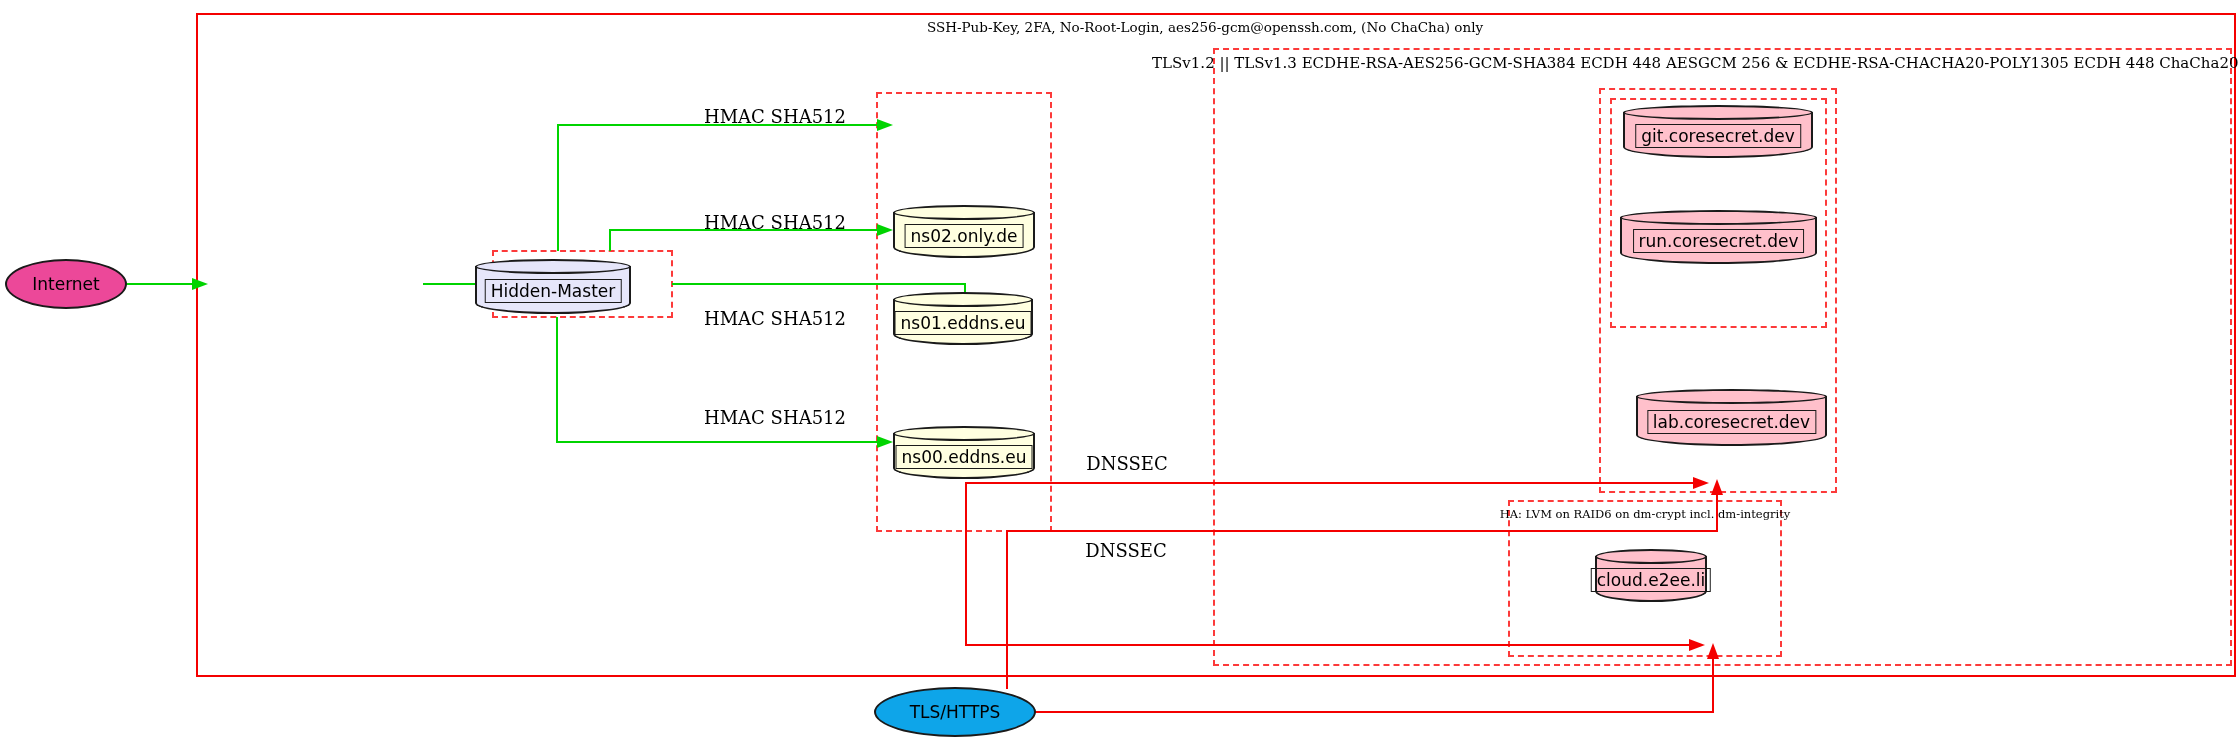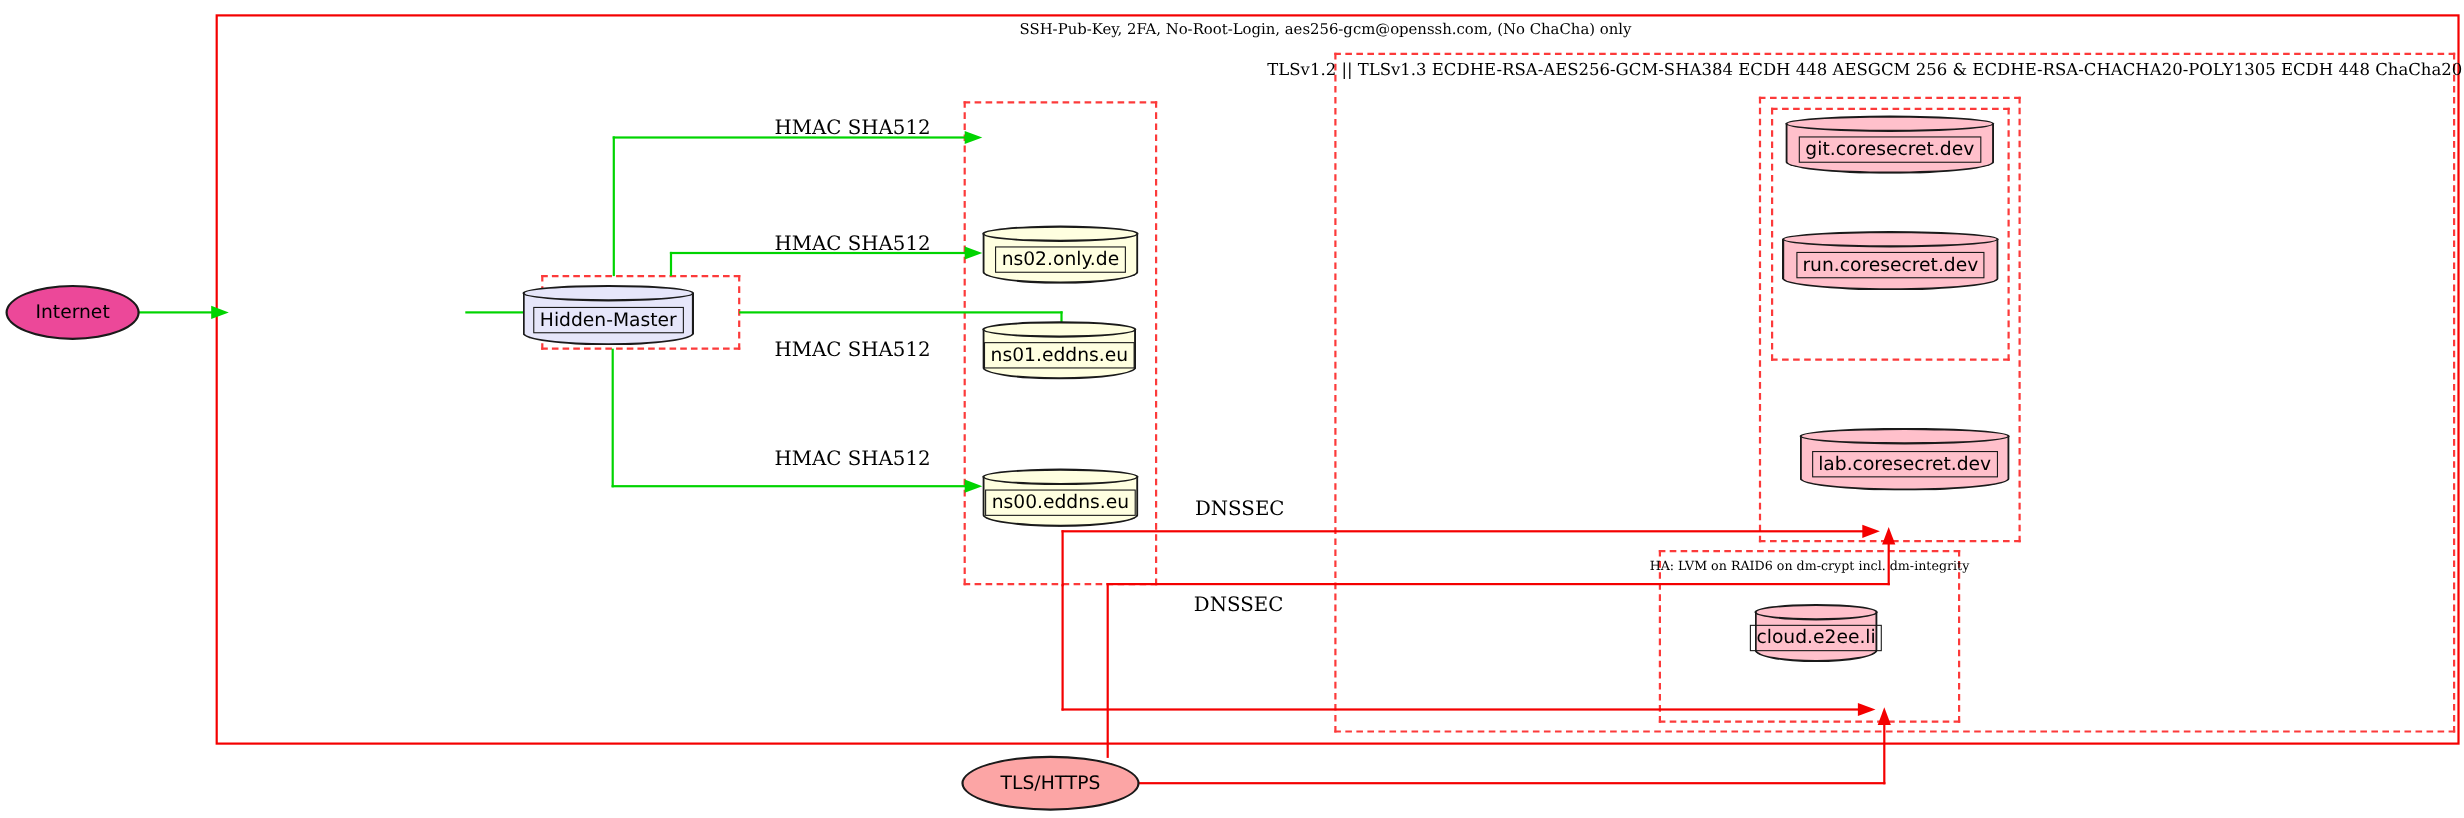--- a/index.html
+++ b/index.html
@@ -112,16 +112,16 @@
     <div class="node" style="left: 1622px; top: 389px; width: 191px; height: 57px; margin-left: 14px;">
       <div class="cyl-body" style="background: rgb(255, 192, 203);"></div>
       <div class="cyl-top" style="background: rgb(255, 192, 203);"></div>
       <div class="cyl-label">lab.coresecret.dev</div>
     </div>
     <div class="node" style="left: 1595px; top: 537px; width: 112px; height: 53px; margin-top: 12px;">
       <div class="cyl-body" style="background: rgb(255, 192, 203);"></div>
       <div class="cyl-top" style="background: rgb(255, 192, 203);"></div>
       <div class="cyl-label">cloud.e2ee.li</div>
     </div>
-    <div class="node ellipse-node" style="left: 874px; top: 687px; width: 162px; height: 50px; background: #fca5a5; justify-content: center;">
+    <div class="node ellipse-node" style="left: 874px; top: 687px; width: 162px; height: 50px; background: #0ea5e9; justify-content: center;">
       <div class="" style="position: static;">TLS/HTTPS</div>
     </div>
   </div>
 
 </body></html>

